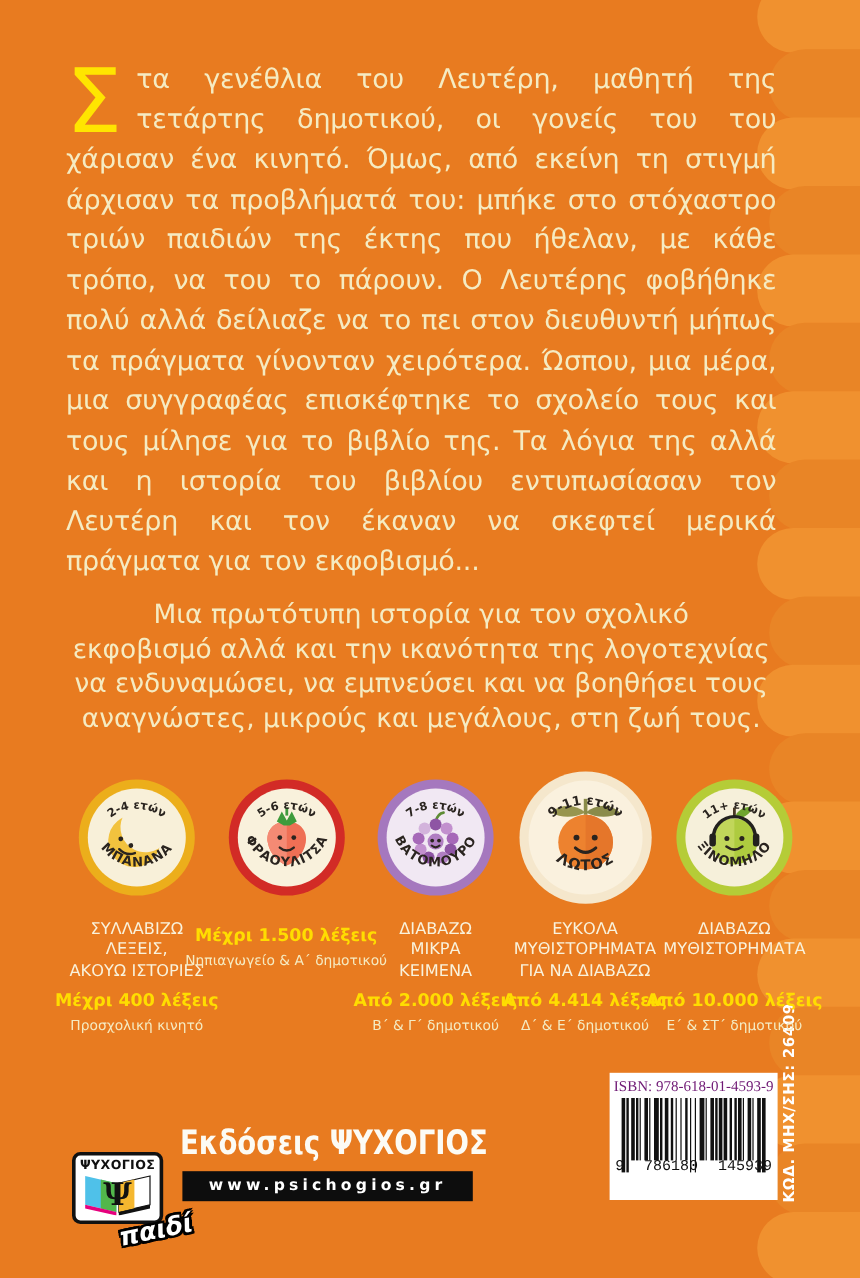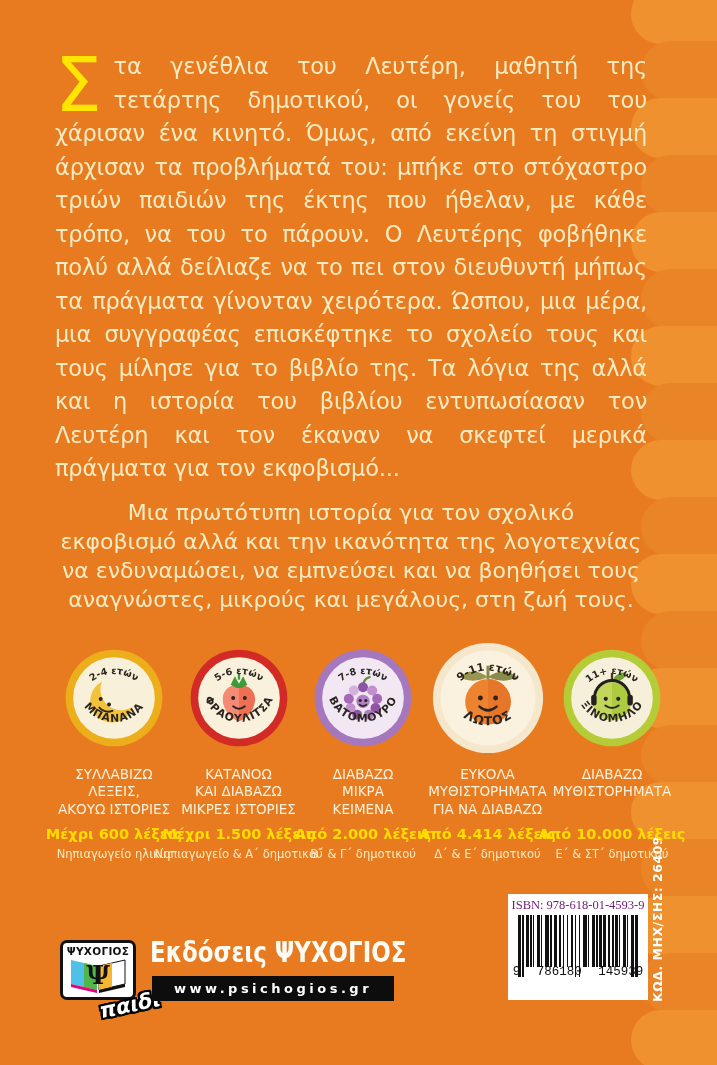--- a/index.html
+++ b/index.html
@@ -50,21 +50,21 @@
 
   
   .levels{margin:10px 0 0 52px;width:622px;display:flex;justify-content:space-between;}
   .lvl{width:124px;display:flex;flex-direction:column;align-items:center;}
   .lvl-desc{height:54px;display:flex;flex-direction:column;align-items:center;}
   .lvl-desc div{white-space:nowrap;color:#F9F2DC;font-size:13.5px;line-height:17.5px;font-weight:500;text-align:center;}
   .lvl-words{white-space:nowrap;color:#FFDD00;font-size:14.5px;font-weight:bold;margin-top:6px;}
   .lvl-grade{white-space:nowrap;color:#F5EBC2;font-size:11.5px;margin-top:5px;}
 
   
-  .logo{position:absolute;left:60px;top:940px;width:76px;height:60px;background:#fff;border:3px solid #111;border-radius:7px;box-sizing:border-box;display:flex;flex-direction:column;align-items:center;}
+  .logo{position:absolute;left:60px;top:960px;width:76px;height:60px;background:#fff;border:3px solid #111;border-radius:7px;box-sizing:border-box;display:flex;flex-direction:column;align-items:center;}
   .logo-brand{font-size:10.5px;font-weight:bold;color:#111;letter-spacing:0.3px;margin-top:2px;}
   .logo-sub{
     position:absolute;right:-28px;bottom:-20px;transform:rotate(-12deg);
     font-size:21px;font-weight:bold;font-style:italic;color:#fff;
     text-shadow:-2px -2px 0 #000,2px -2px 0 #000,-2px 2px 0 #000,2px 2px 0 #000,0 2px 0 #000,2px 0 0 #000,0 -2px 0 #000,-2px 0 0 #000;
   }
   .pub-name{
     position:absolute;left:150px;top:936px;
     color:#FCFBF4;font-size:28px;font-weight:bold;white-space:nowrap;
     transform:scaleX(0.82);transform-origin:left center;
@@ -248,29 +248,24 @@
       </div>
     </div>
 
     <div class="levels">
       <div class="lvl">
         <div class="lvl-desc">
           <div>ΣΥΛΛΑΒΙΖΩ</div>
           <div>ΛΕΞΕΙΣ,</div>
           <div>ΑΚΟΥΩ ΙΣΤΟΡΙΕΣ</div>
         </div>
-        <div class="lvl-words">Μέχρι 600 λέξεις</div>
-        <div class="lvl-grade">Νηπιαγωγείο ηλικία</div>
-      </div>
-      <div class="lvl">
-        <div class="lvl-desc">
-          <div>ΚΑΤΑΝΟΩ</div>
-          <div>ΚΑΙ ΔΙΑΒΑΖΩ</div>
-          <div>ΜΙΚΡΕΣ ΙΣΤΟΡΙΕΣ</div>
-        </div>
+        <div class="lvl-words">Μέχρι 400 λέξεις</div>
+        <div class="lvl-grade">Προσχολική κινητό</div>
+      </div>
+      <div class="lvl">
         <div class="lvl-words">Μέχρι 1.500 λέξεις</div>
         <div class="lvl-grade">Νηπιαγωγείο &amp; Α΄ δημοτικού</div>
       </div>
       <div class="lvl">
         <div class="lvl-desc">
           <div>ΔΙΑΒΑΖΩ</div>
           <div>ΜΙΚΡΑ</div>
           <div>ΚΕΙΜΕΝΑ</div>
         </div>
         <div class="lvl-words">Από 2.000 λέξεις</div>

